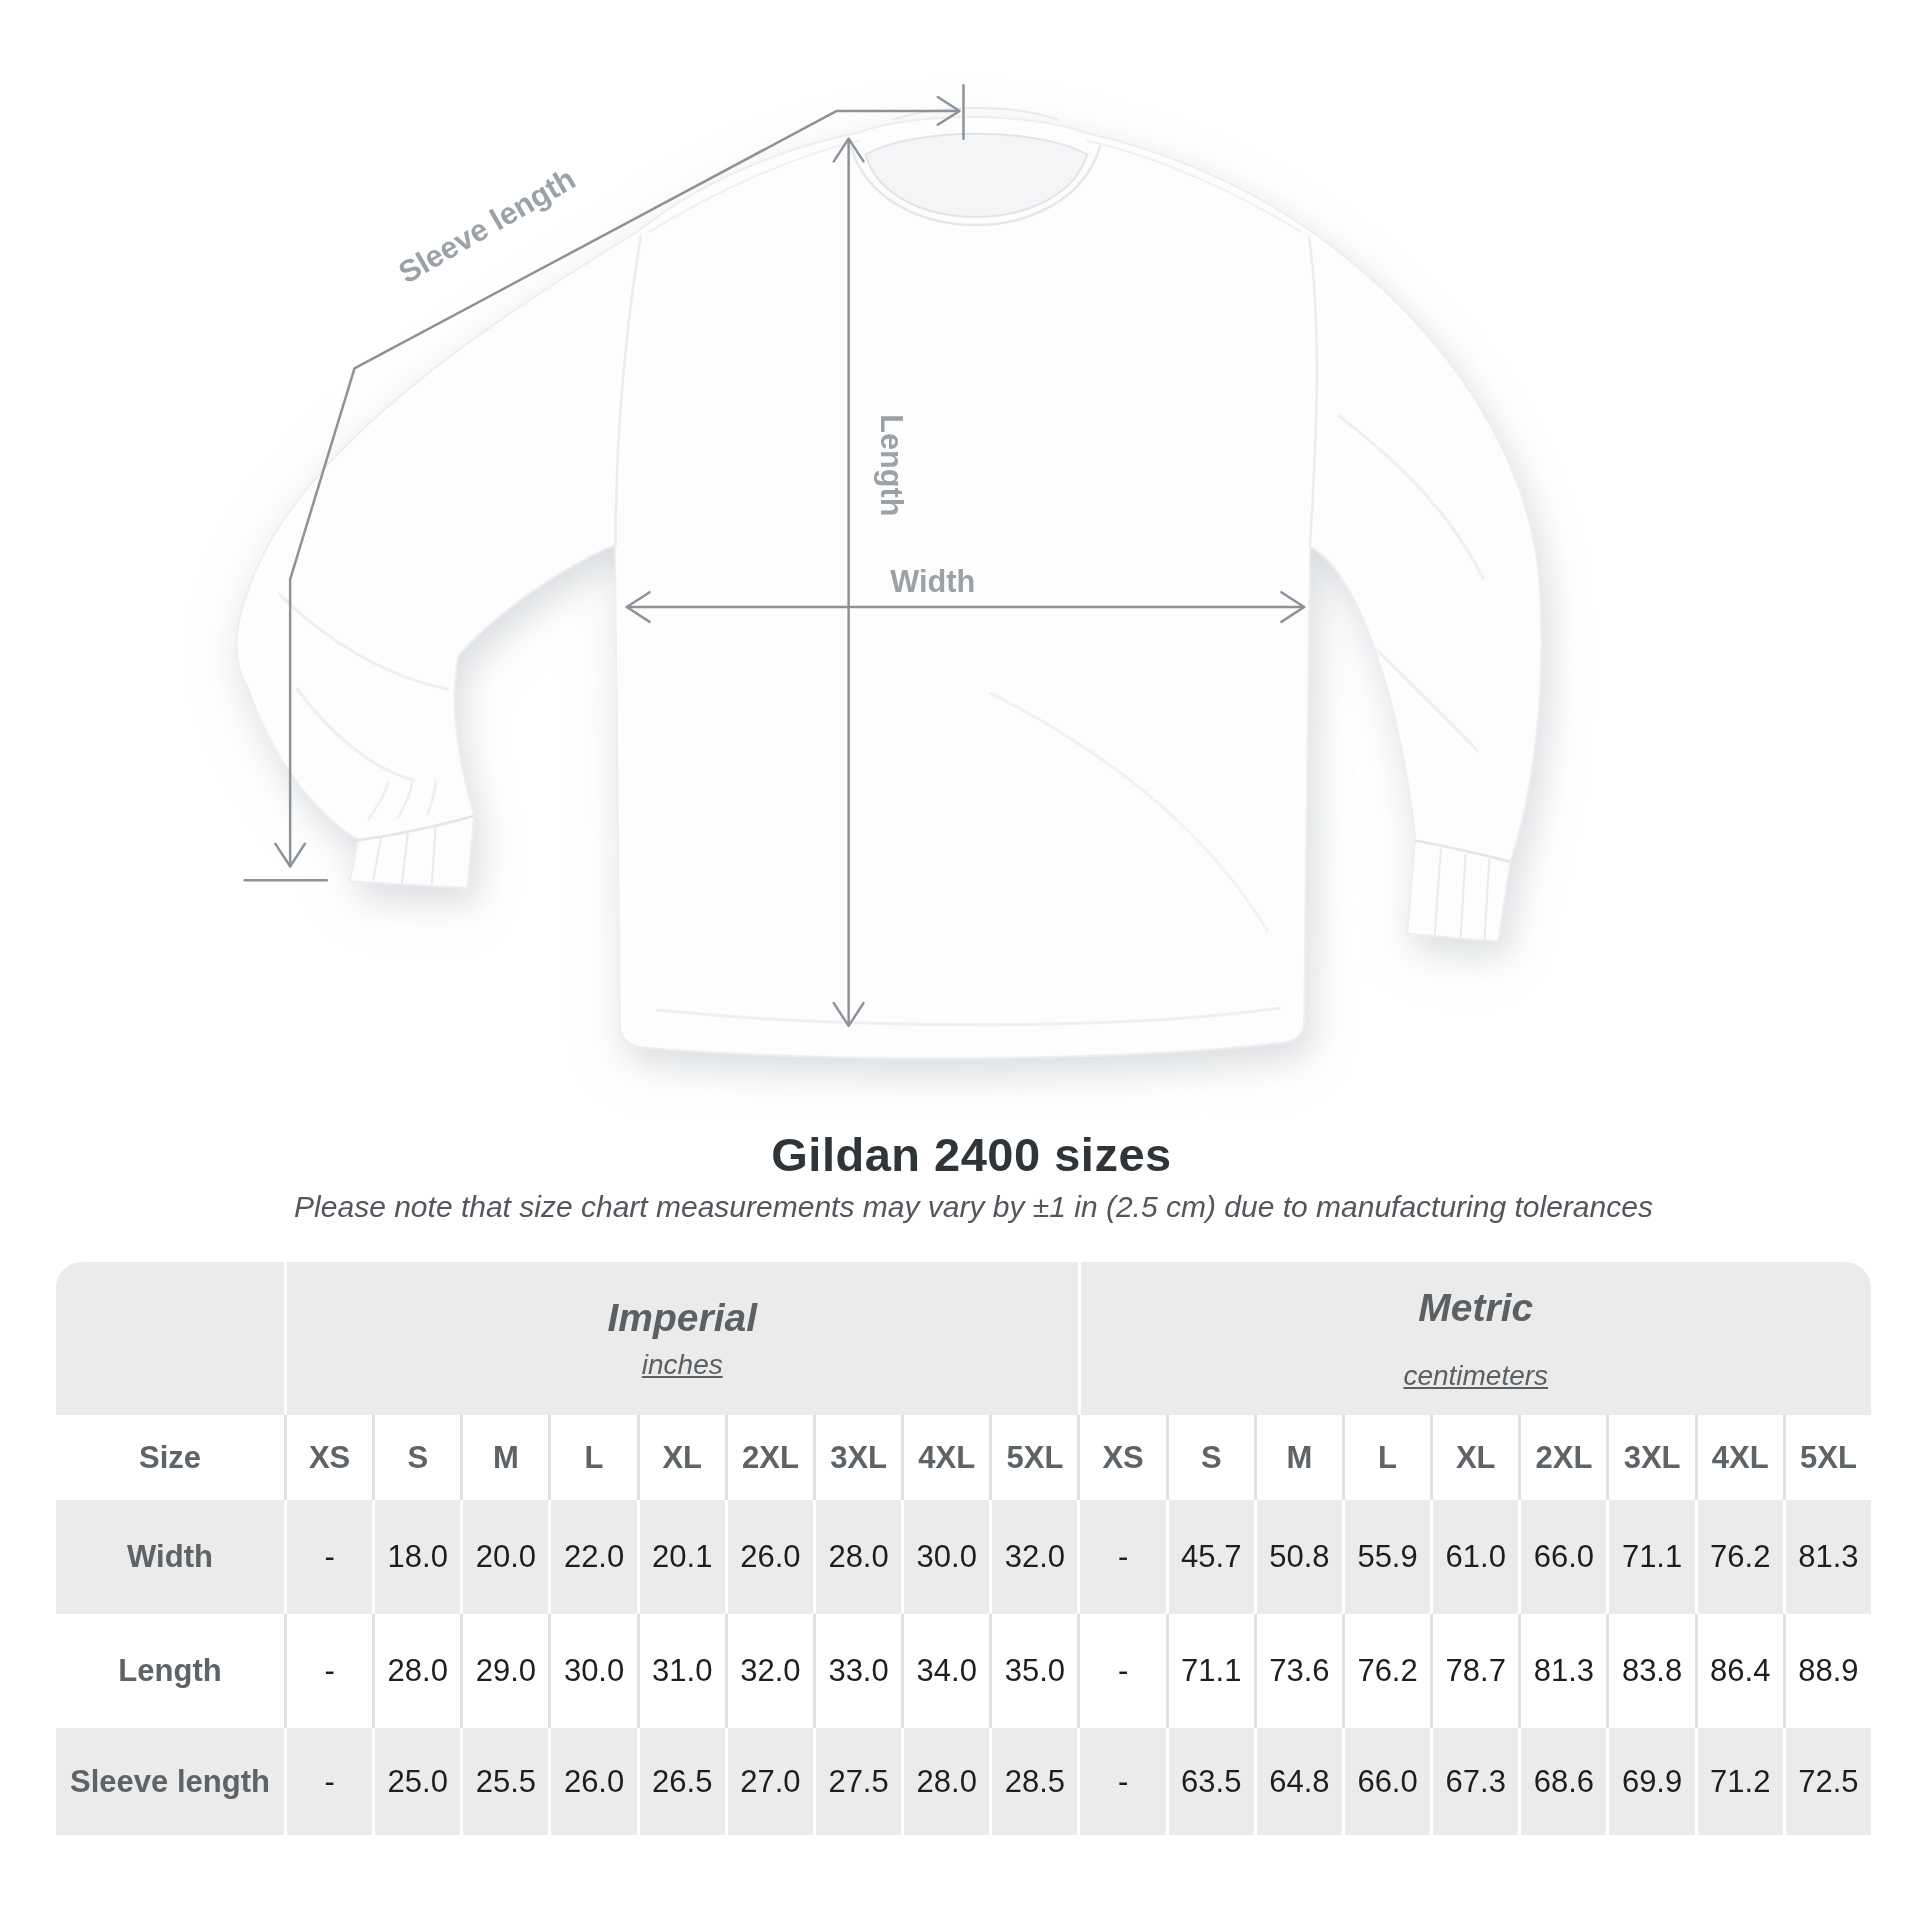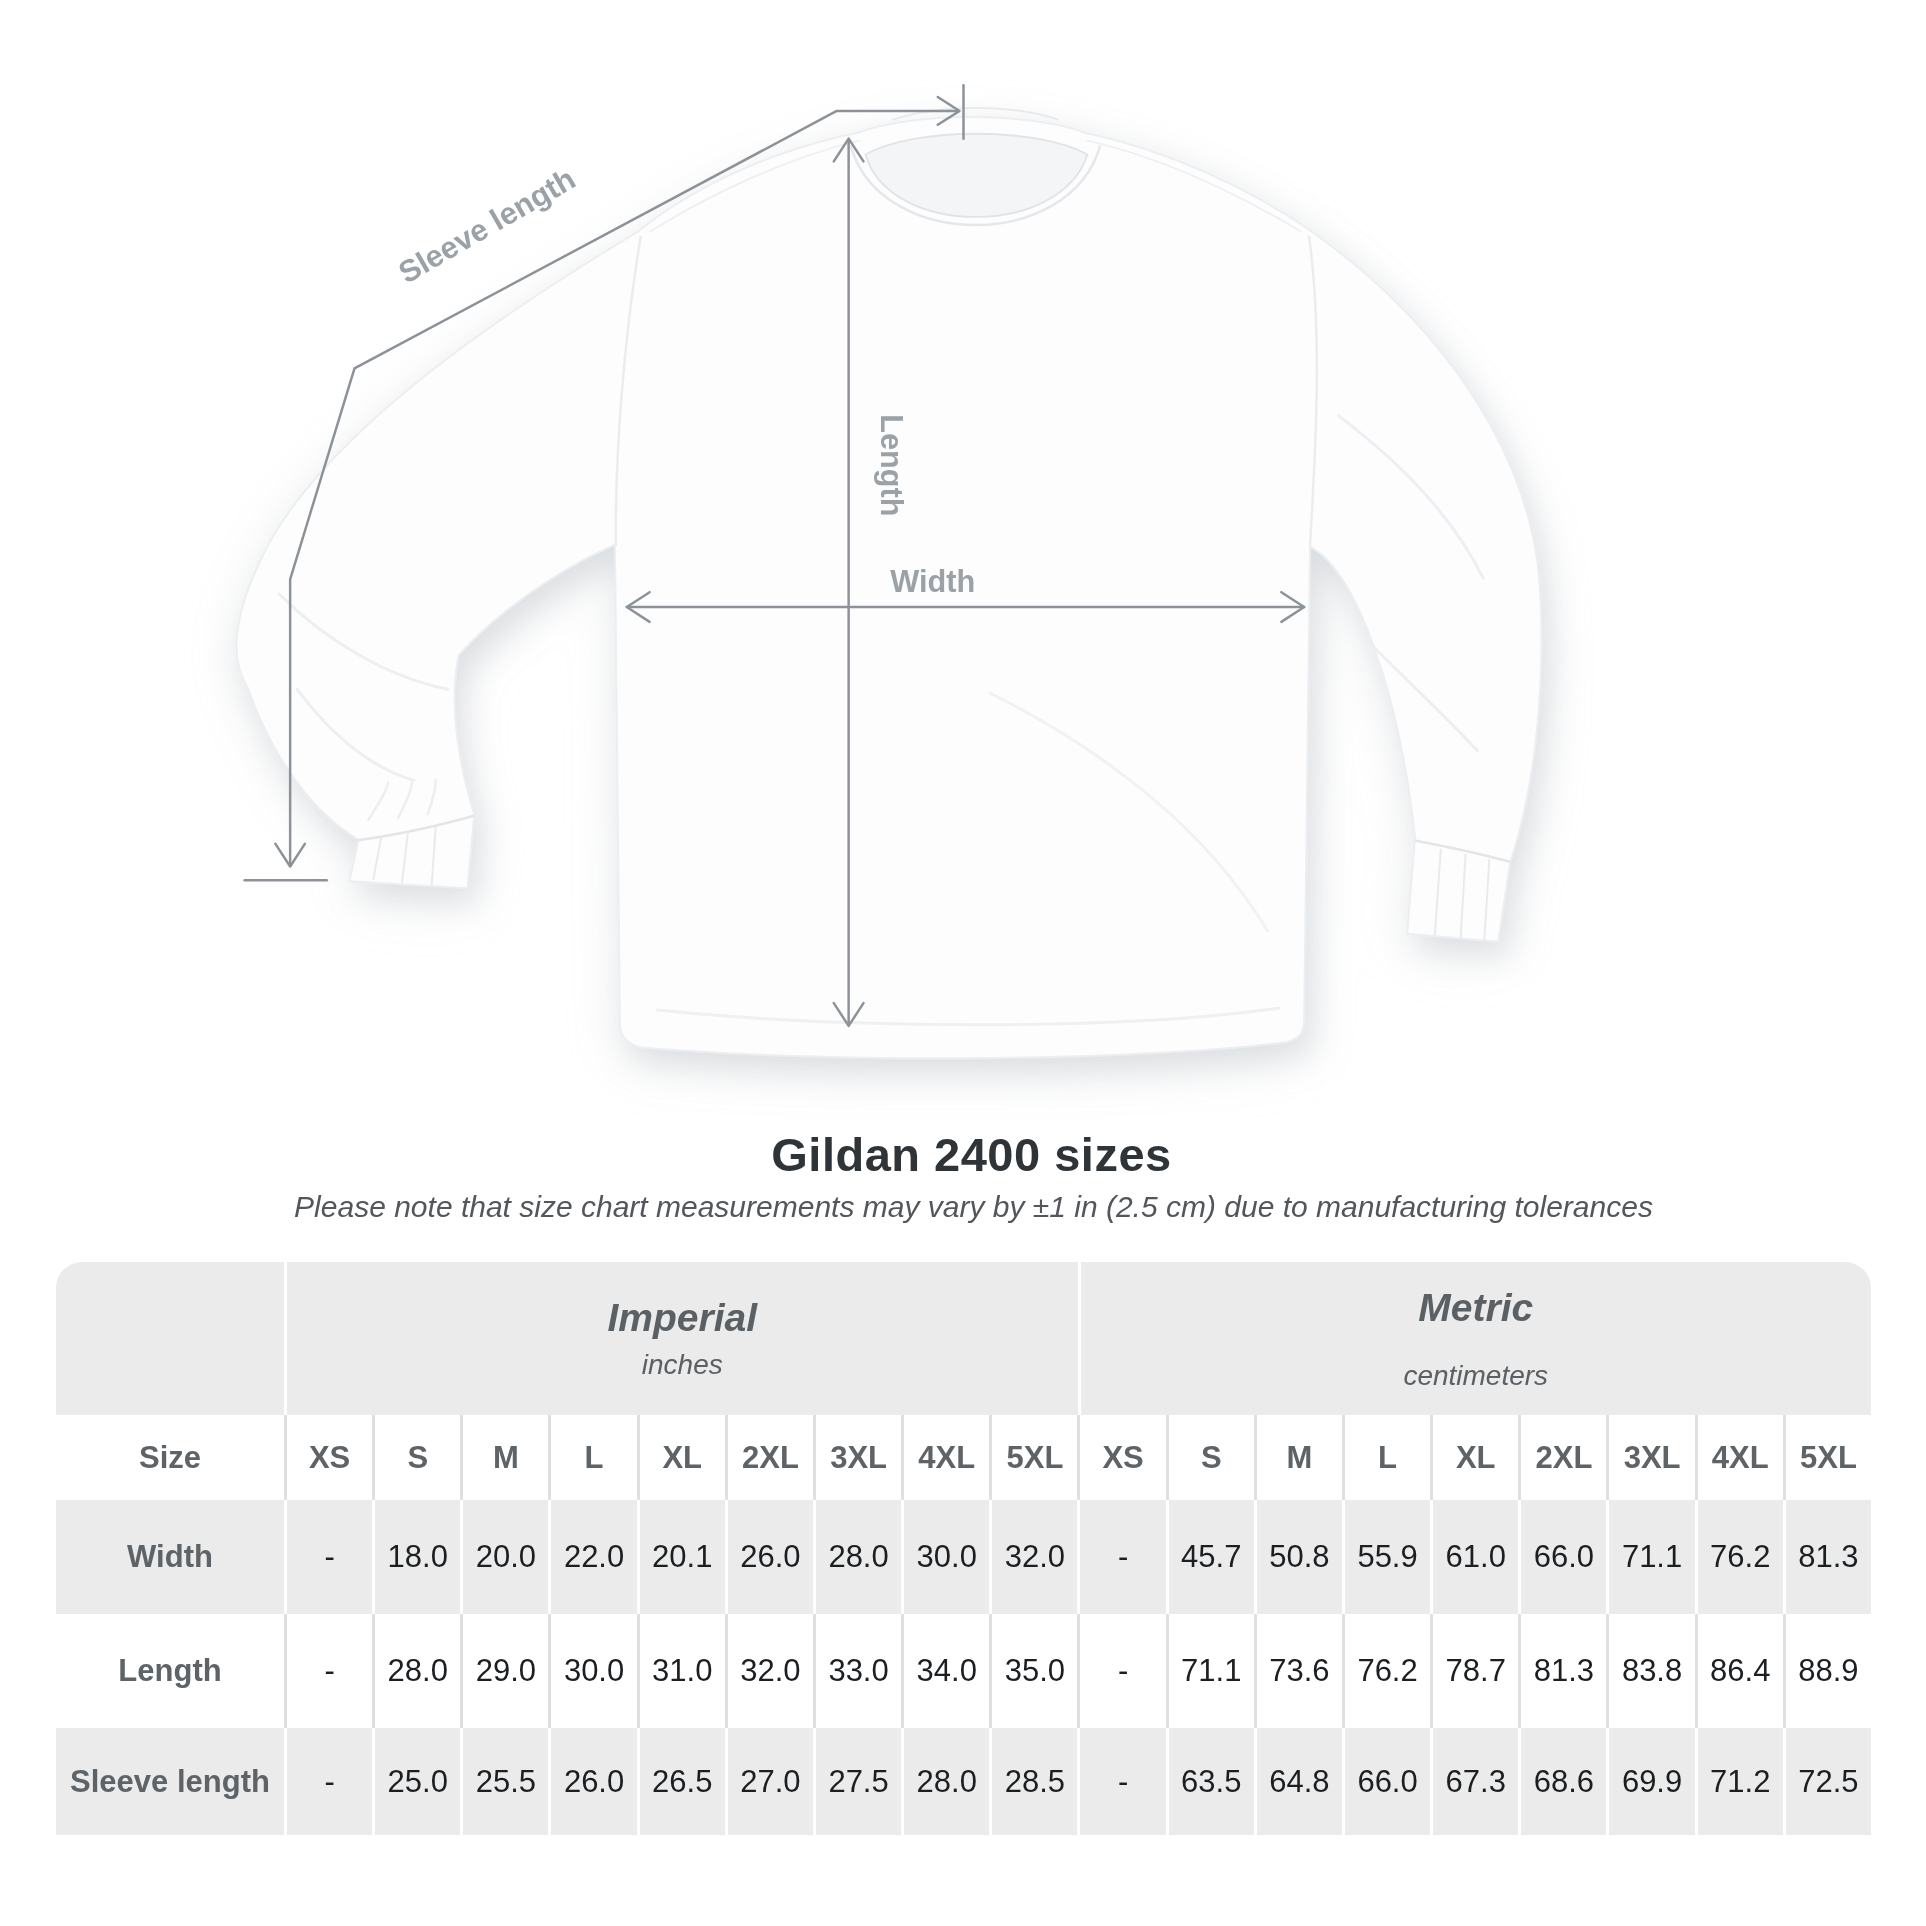--- a/index.html
+++ b/index.html
@@ -17,21 +17,21 @@
   .trow.gap-gray{background:#e0e0e0;}
   .cell{display:flex;align-items:center;justify-content:center;text-align:center;}
   .cell.gray{background:#ebebeb;}
   .cell.white{background:#ffffff;}
   .row-group{height:153px;}
   .row-size{height:85px;}
   .row-data{height:114px;}
   .row-last{height:107px;}
   .group-cell{flex-direction:column;gap:9px;}
   .group-title{font-size:39px;font-weight:700;font-style:italic;color:#5b6064;}
-  .group-unit{font-size:28px;font-style:italic;color:#5b6064;}
+  .group-unit{font-size:28px;font-style:italic;color:#5b6064;text-decoration:underline;}
   .lbl{font-size:31px;font-weight:700;color:#5e6367;}
   .val{font-size:31px;font-weight:400;color:#1c1f21;}
   svg text{font-family:"Liberation Sans",sans-serif;}
 </style>
 </head>
 <body>
 
 <div class="page">
 
   <div class="shirt-wrap">

